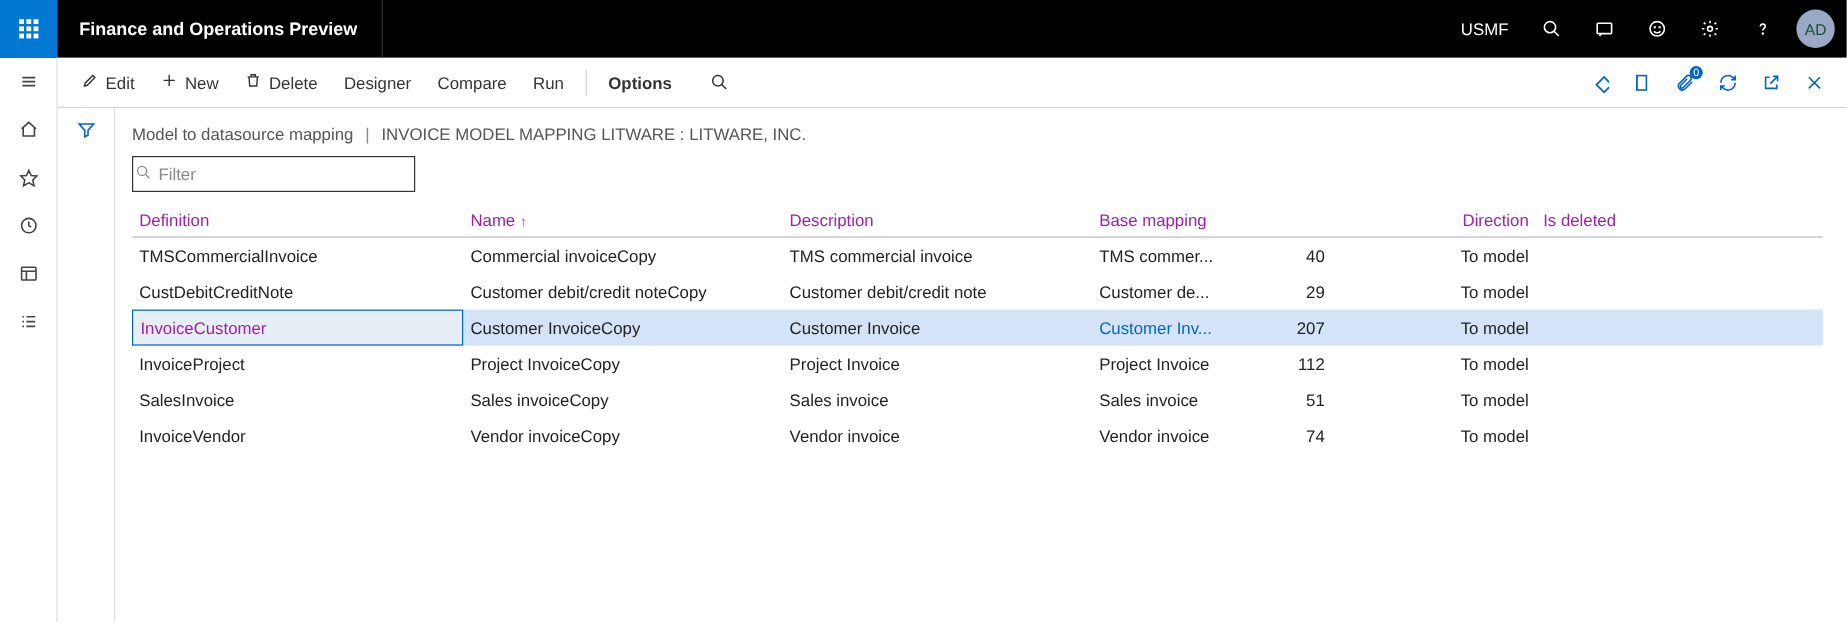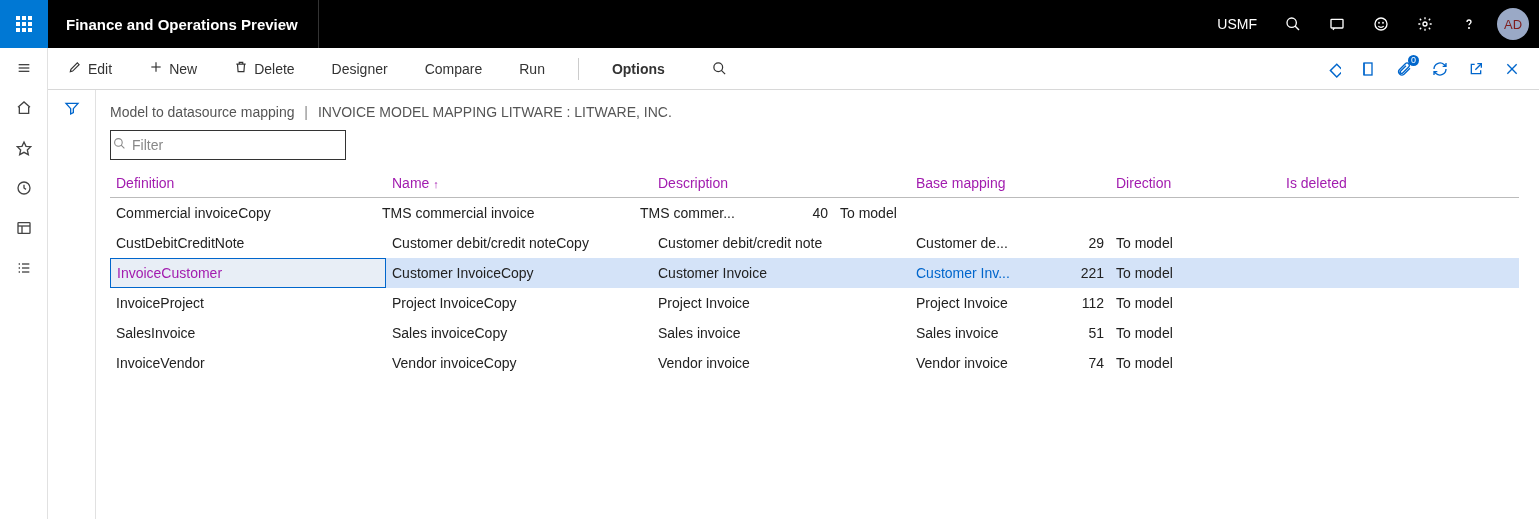--- a/index.html
+++ b/index.html
@@ -34,21 +34,21 @@
 .top-spacer { flex: 1; }
 .top-right { display: flex; align-items: center; height: 32px; }
 .company-code { font-size: 14px; padding: 0 14px; }
 .top-icon {
   width: 44px; height: 48px;
   display: flex; align-items: center; justify-content: center;
   cursor: pointer; font-size: 17px;
 }
 .avatar {
   width: 32px; height: 32px; border-radius: 50%;
-  background: #9aa9c6; color: #7f1d1d;
+  background: #9aa9c6; color: #14532d;
   display: flex; align-items: center; justify-content: center;
   font-size: 13px; margin: 0 10px 0 6px; cursor: pointer;
 }
 
 
 .main-area { display: flex; height: calc(519px - 48px); }
 
 .left-rail {
   width: 48px; border-right: 1px solid #e1e1e1;
   display: flex; flex-direction: column; align-items: center;
@@ -58,21 +58,21 @@
   width: 48px; height: 40px;
   display: flex; align-items: center; justify-content: center;
   cursor: pointer; color: #444; font-size: 17px;
 }
 
 .content-col { flex: 1; display: flex; flex-direction: column; }
 
 .command-bar {
   height: 42px; border-bottom: 1px solid #d8d8d8;
   display: flex; align-items: center; padding: 0 10px;
-  gap: 17px;
+  gap: 2px;
 }
 .cmd-btn {
   display: flex; align-items: center; gap: 6px;
   padding: 4px 10px; cursor: pointer; color: #333;
   font-size: 14px; border-radius: 2px;
 }
 .cmd-btn .ic { font-size: 14px; color:#333; }
 .cmd-sep { width: 1px; height: 22px; background: #ccc; margin: 0 6px; }
 .cmd-options { font-weight: 600; }
 .cmd-bar-right { margin-left: auto; display: flex; align-items: center; gap: 2px; }
@@ -126,21 +126,21 @@
   border: 1px solid #0066cc; background: #e8eef6;
   color:#a21caf;
   display: flex; align-items: center; height: 30px;
 }
 .grid-row.selected .col-base { color: #0066cc; }
 .col-def { width: 276px; }
 .col-name { width: 266px; }
 .col-desc { width: 258px; }
 .col-base { width: 110px; }
 .col-num { width: 90px; text-align: right; padding-right: 16px; }
-.col-dir { width: 170px; }
+.col-dir { width: 170px; text-align: right; }
 .col-del { width: 110px; }
 .sort-arrow { margin-left: 4px; font-size: 11px; }
 
 .svg-icon { width: 16px; height: 16px; }
 </style>
 </head>
 <body>
 
 <div class="top-header">
   <div class="app-launcher">
@@ -364,20 +364,21 @@
               <span>Name</span><span class="sort-arrow">↑</span>
             </div>
             <div class="col col-desc">Description</div>
             <div class="col col-base">Base mapping</div>
             <div class="col col-num"></div>
             <div class="col col-dir">Direction</div>
             <div class="col col-del">Is deleted</div>
           </div>
           <div id="grid-body">
               <div class="grid-row">
+                <div class="col col-def">TMSCommercialInvoice</div>
                 <div class="col col-name">Commercial invoiceCopy</div>
                 <div class="col col-desc">TMS commercial invoice</div>
                 <div class="col col-base">TMS commer...</div>
                 <div class="col col-num">40</div>
                 <div class="col col-dir">To model</div>
                 <div class="col col-del"></div>
               </div>
               <div class="grid-row">
                 <div class="col col-def">CustDebitCreditNote</div>
                 <div class="col col-name">Customer debit/credit noteCopy</div>
@@ -385,21 +386,21 @@
                 <div class="col col-base">Customer de...</div>
                 <div class="col col-num">29</div>
                 <div class="col col-dir">To model</div>
                 <div class="col col-del"></div>
               </div>
               <div class="grid-row selected">
                 <div class="col col-def">InvoiceCustomer</div>
                 <div class="col col-name">Customer InvoiceCopy</div>
                 <div class="col col-desc">Customer Invoice</div>
                 <div class="col col-base">Customer Inv...</div>
-                <div class="col col-num">221</div>
+                <div class="col col-num">207</div>
                 <div class="col col-dir">To model</div>
                 <div class="col col-del"></div>
               </div>
               <div class="grid-row">
                 <div class="col col-def">InvoiceProject</div>
                 <div class="col col-name">Project InvoiceCopy</div>
                 <div class="col col-desc">Project Invoice</div>
                 <div class="col col-base">Project Invoice</div>
                 <div class="col col-num">112</div>
                 <div class="col col-dir">To model</div>

